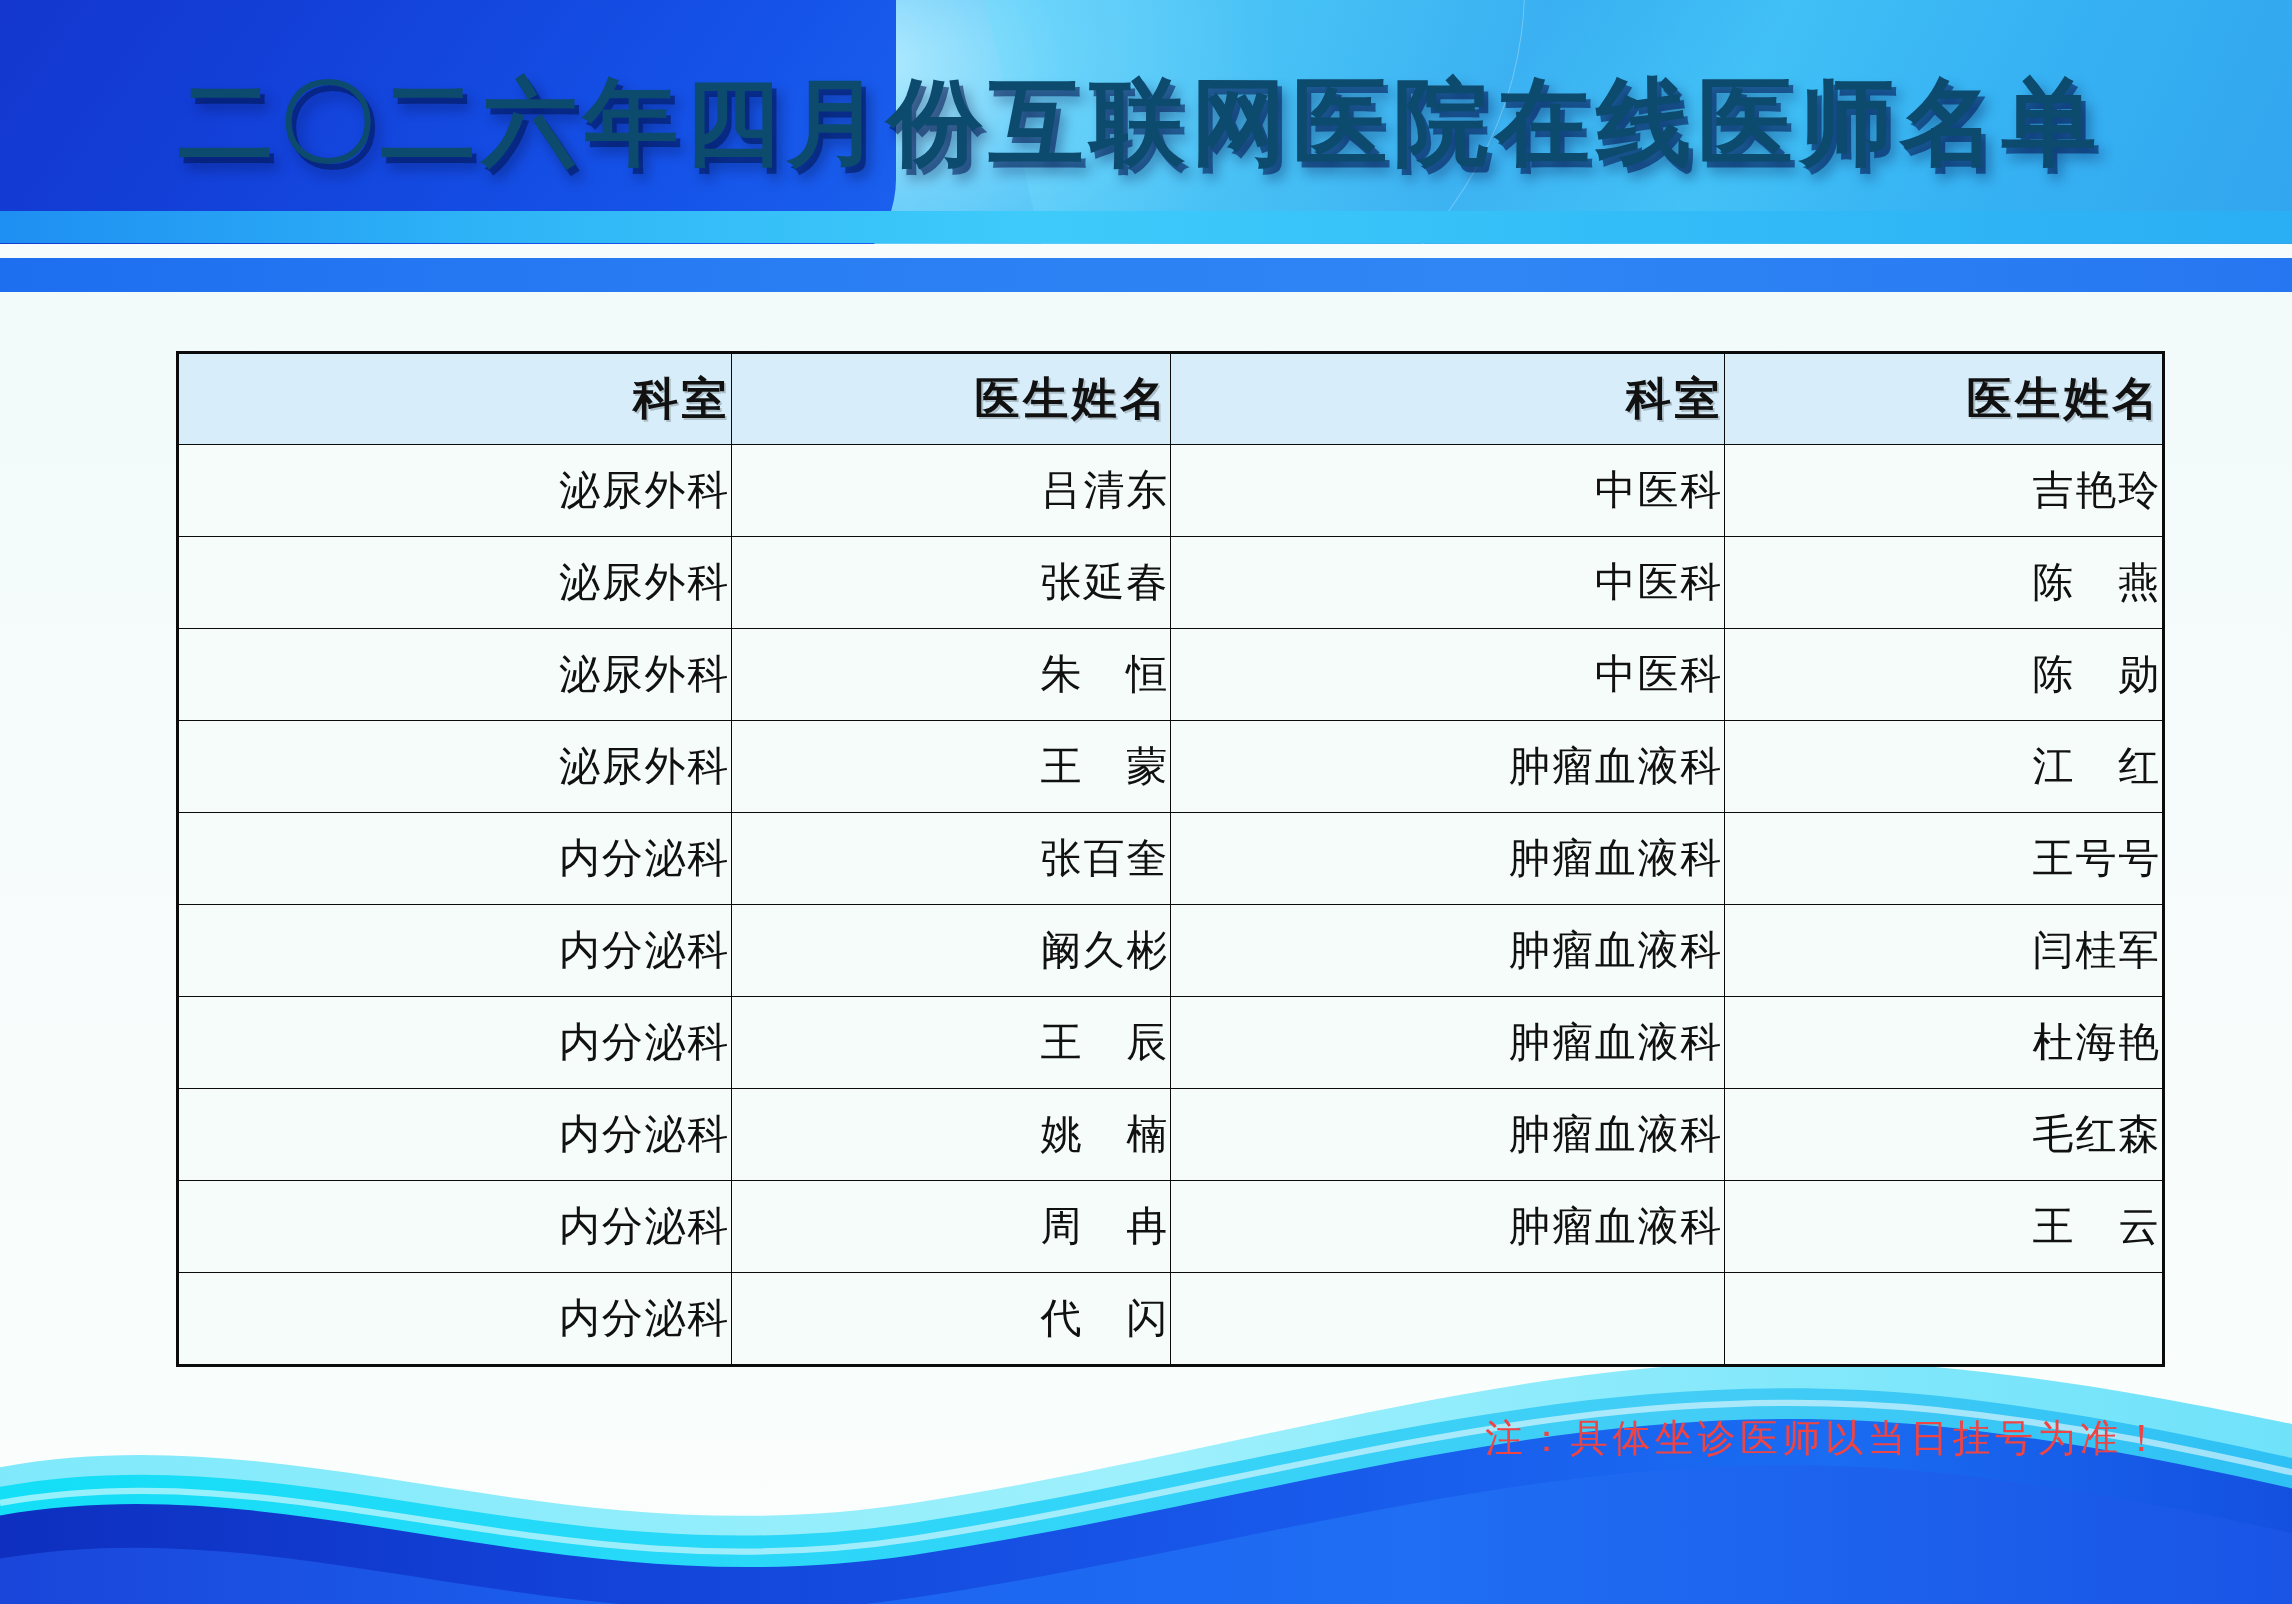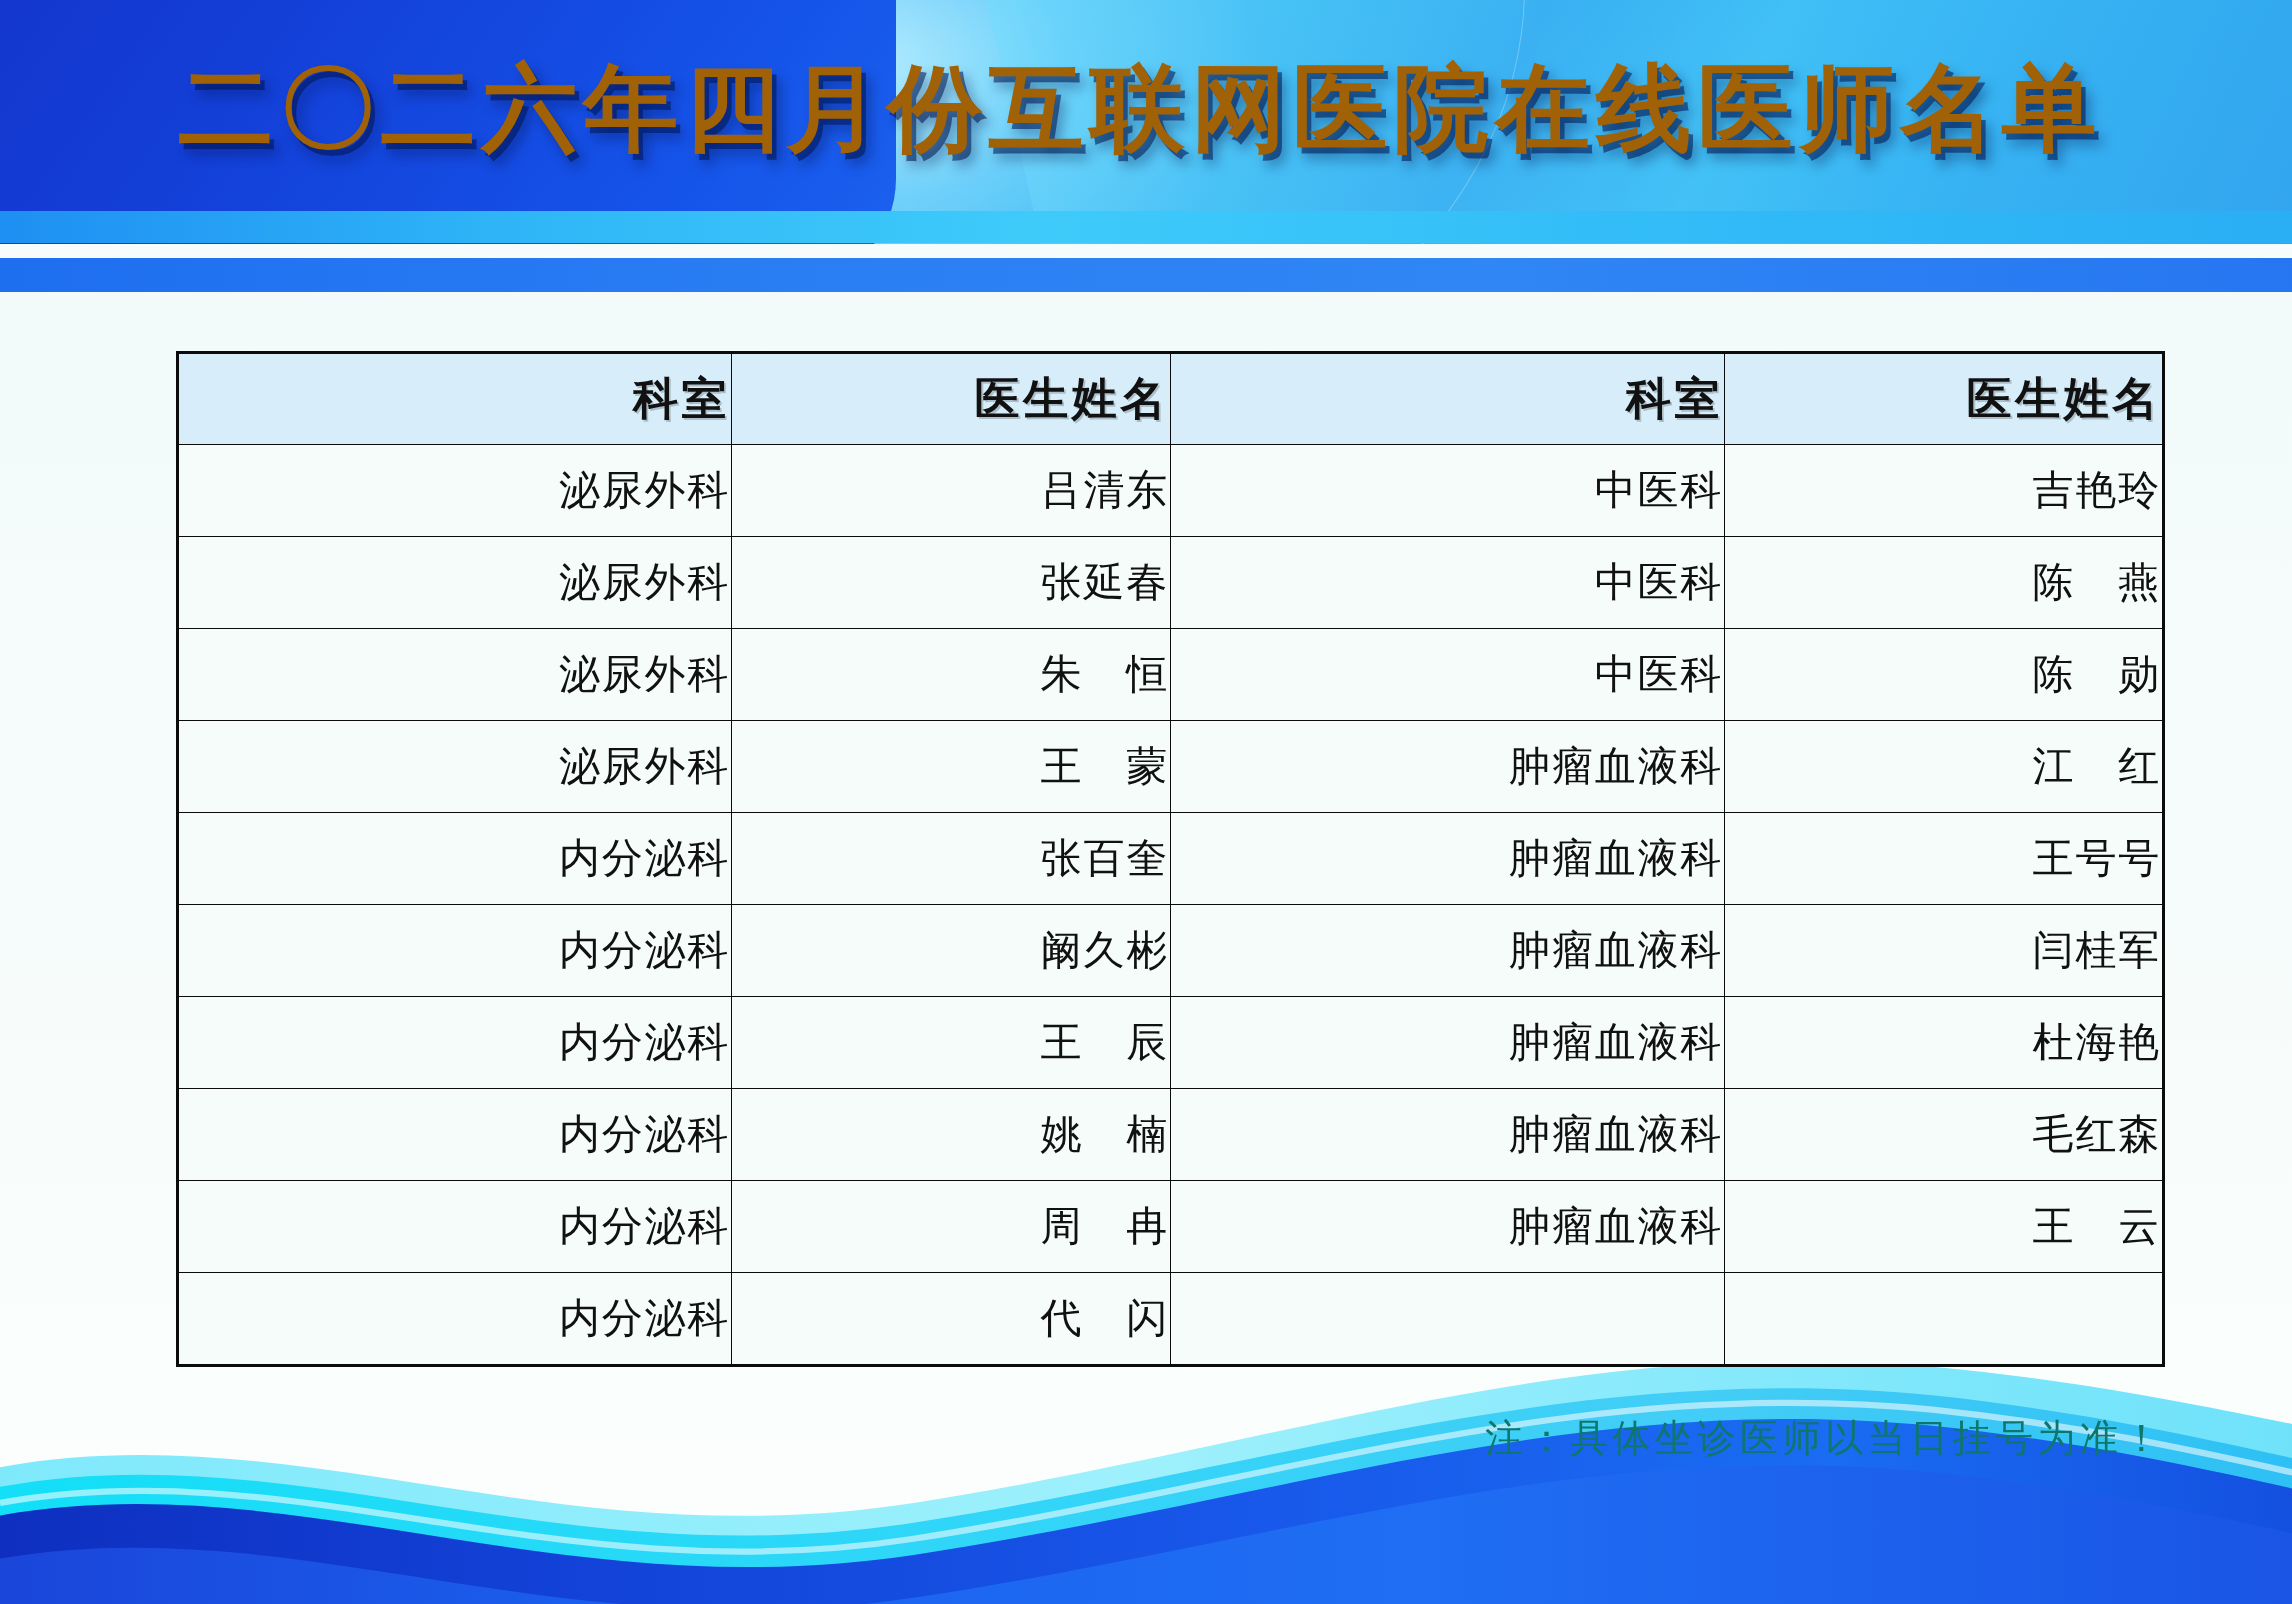--- a/index.html
+++ b/index.html
@@ -86,28 +86,28 @@
   .banner-cyanbar {
     position: absolute;
     left: 0; top: 211px;
     width: 2293px; height: 32px;
     background: linear-gradient(90deg, #1e8ff2 0%, #2fb5f7 22%, #3ecbfa 45%, #33bdf8 70%, #2aaef4 100%);
     pointer-events: none;
   }
 
   .title {
     position: absolute;
-    left: 0; top: 54px;
+    left: 0; top: 68px;
     width: 2281px;
     text-align: center;
     font-size: 95px;
     line-height: 1.15;
     font-weight: 700;
     letter-spacing: 6.3px;
-    color: #a16207;
+    color: #0c4a6e;
     text-shadow:
        4.5px 6.3px 0px rgba(0,20,80,0.55),
        8px 10.7px 12.5px rgba(0,10,60,0.40);
     white-space: nowrap;
     z-index: 6;
   }
 
   
   .under-white {
     position: absolute;
@@ -170,21 +170,21 @@
     white-space: pre;
   }
 
   
   .footnote {
     position: absolute;
     right: 128px;
     top: 1413px;
     font-size: 38px;
     letter-spacing: 4.5px;
-    color: #0f766e;
+    color: #ef4444;
     font-weight: 400;
     z-index: 5;
     white-space: nowrap;
   }
 
   
   .wave {
     position: absolute;
     left: 0; bottom: 0;
     width: 2293px; height: 358px;

